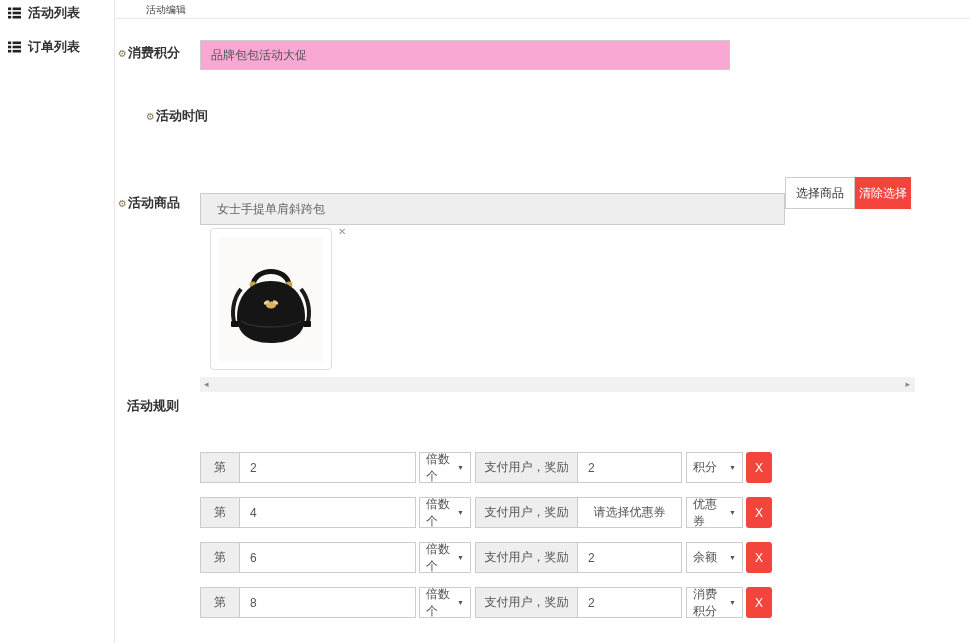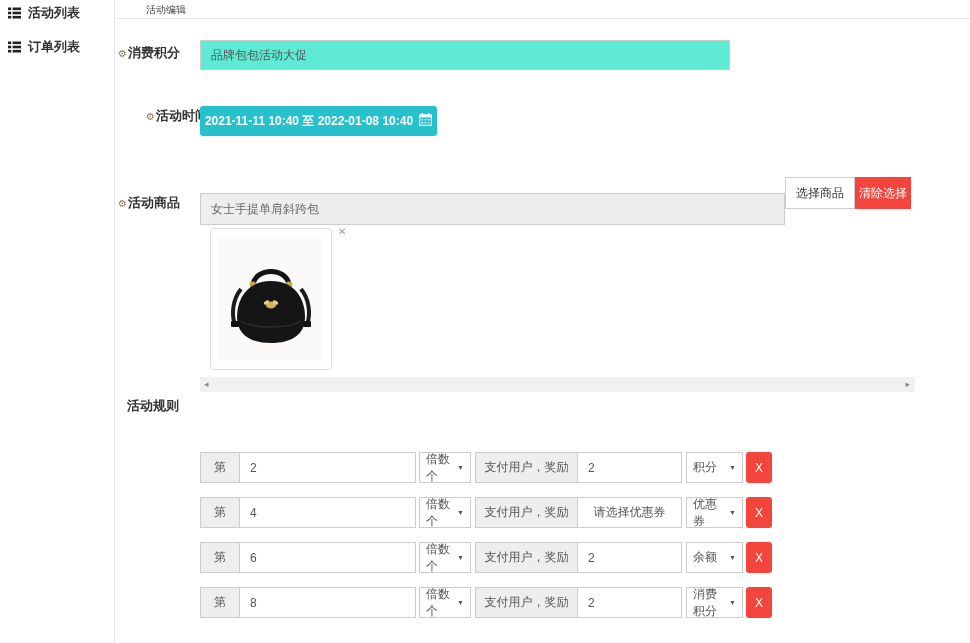--- a/index.html
+++ b/index.html
@@ -15,27 +15,27 @@
 
   
   .tabbar { position:absolute; left:116px; top:0; width:854px; height:19px; border-bottom:1px solid #e7e7e7; }
   .tab-active { position:absolute; left:30px; top:3px; font-size:10px; color:#444; cursor:pointer; }
 
   
   .flabel { position:absolute; font-size:13px; font-weight:bold; color:#333; white-space:nowrap; }
   .gear { font-size:10px; color:#8a7a55; font-weight:normal; margin-right:1px; }
 
   
-  .tinput { position:absolute; height:30px; border:1px solid #ccc; background:#5eead4; font-size:12px; color:#555; padding:0 10px; outline:none; font-family:inherit; }
+  .tinput { position:absolute; height:30px; border:1px solid #ccc; background:#f9a8d4; font-size:12px; color:#555; padding:0 10px; outline:none; font-family:inherit; }
 
   
   .time-btn { position:absolute; left:200px; top:106px; width:237px; height:30px; background:#27c1cd; border:none; border-radius:3px; color:#fff; font-weight:bold; font-size:12px; display:flex; align-items:center; justify-content:center; gap:6px; cursor:pointer; white-space:nowrap; }
 
   
-  .goods-input { position:absolute; left:200px; top:193px; width:585px; height:32px; background:#eee; border:1px solid #ccc; color:#666; font-size:12px; padding:0 10px; display:flex; align-items:center; }
+  .goods-input { position:absolute; left:200px; top:193px; width:585px; height:32px; background:#eee; border:1px solid #ccc; color:#666; font-size:12px; padding:0 16px; display:flex; align-items:center; }
   .btn-plain { position:absolute; top:177px; height:32px; background:#fff; border:1px solid #ccc; color:#333; font-size:12px; display:flex; align-items:center; justify-content:center; cursor:pointer; }
   .btn-red { background:#f3453c; border:1px solid #f3453c; color:#fff; }
 
   
   .thumb-card { position:absolute; left:210px; top:228px; width:122px; height:142px; background:#fff; border:1px solid #ddd; border-radius:4px; display:flex; align-items:center; justify-content:center; }
   .thumb-close { position:absolute; left:338px; top:227px; font-size:10px; font-weight:bold; color:#999; cursor:pointer; line-height:1; }
   .hscroll { position:absolute; left:200px; top:377px; width:715px; height:15px; background:#f1f1f1; cursor:pointer; }
   .hscroll .ar { position:absolute; top:1px; font-size:9px; color:#888; line-height:13px; }
   .hscroll .ar.l { left:4px; }
   .hscroll .ar.r { right:5px; }
@@ -97,39 +97,20 @@
   </div>
 
   <div class="tabbar">
     <span class="tab-active">活动编辑</span>
   </div>
 
   <div class="flabel" style="left:118px; top:44px;"><span class="gear">⚙</span><span>消费积分</span></div>
   <input class="tinput" style="left: 200px; top: 40px; width: 530px;" value="品牌包包活动大促">
 
   <div class="flabel" style="left:118px; top:107px;margin-left:28px;"><span class="gear">⚙</span><span>活动时间</span></div>
-  <button class="time-btn">
-    <span>2021-11-11 10:40 至 2022-01-08 10:40</span>
-    <span>
-      <svg width="13" height="13" viewBox="0 0 13 13">
-        <rect x="0.5" y="1.8" width="12" height="10.7" rx="1" fill="none" stroke="#fff" stroke-width="1.3"></rect>
-        <rect x="0.5" y="1.8" width="12" height="2.6" fill="#fff"></rect>
-        <rect x="2.6" y="0" width="1.4" height="2.6" fill="#fff"></rect>
-        <rect x="9" y="0" width="1.4" height="2.6" fill="#fff"></rect>
-        <g fill="#fff">
-          <rect x="2.4" y="6" width="1.7" height="1.4"></rect>
-            <rect x="5.6" y="6" width="1.7" height="1.4"></rect>
-            <rect x="8.8" y="6" width="1.7" height="1.4"></rect>
-          <rect x="2.4" y="9" width="1.7" height="1.4"></rect>
-            <rect x="5.6" y="9" width="1.7" height="1.4"></rect>
-            <rect x="8.8" y="9" width="1.7" height="1.4"></rect>
-        </g>
-      </svg>
-    </span>
-  </button>
 
   <div class="flabel" style="left:118px; top:194px;"><span class="gear">⚙</span><span>活动商品</span></div>
   <div class="goods-input">女士手提单肩斜跨包</div>
   <button class="btn-plain" style="left:785px; width:70px;">选择商品</button>
   <button class="btn-plain btn-red" style="left:855px; width:56px;">清除选择</button>
 
   <div class="thumb-card">
     <svg width="104" height="124" viewBox="0 0 104 124">
       <rect x="0" y="0" width="104" height="124" fill="#fbfaf8"></rect>
 

